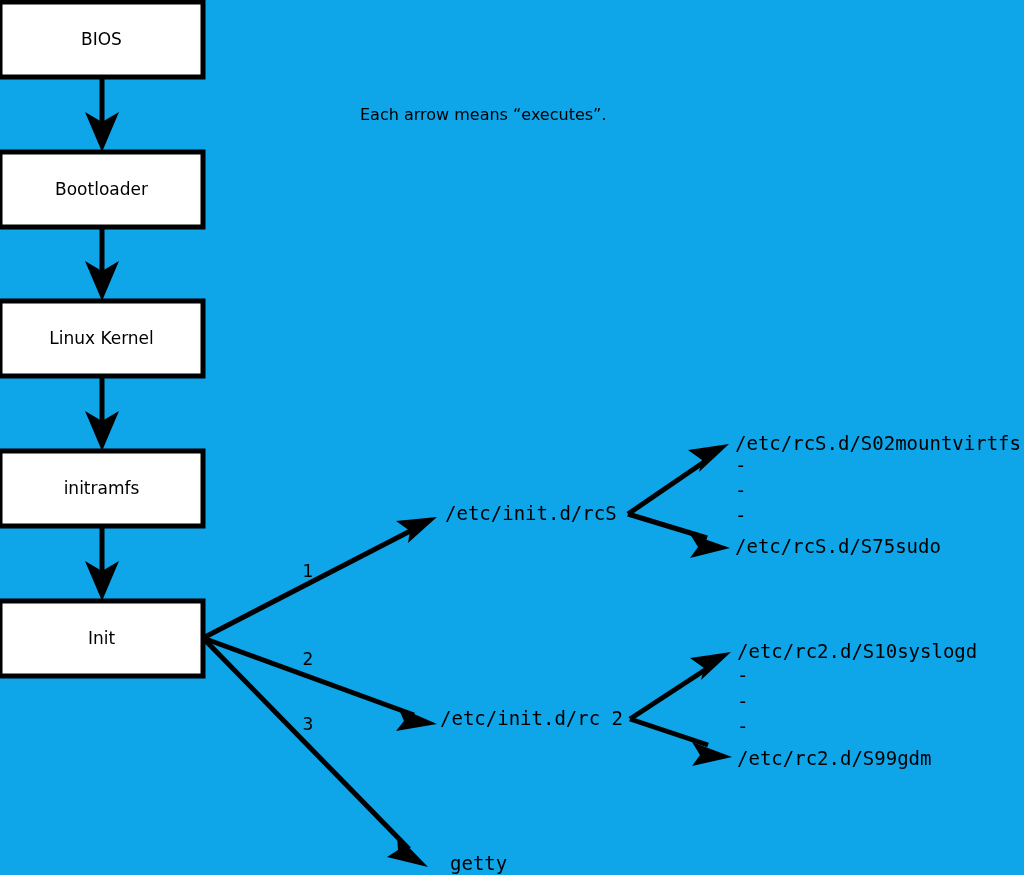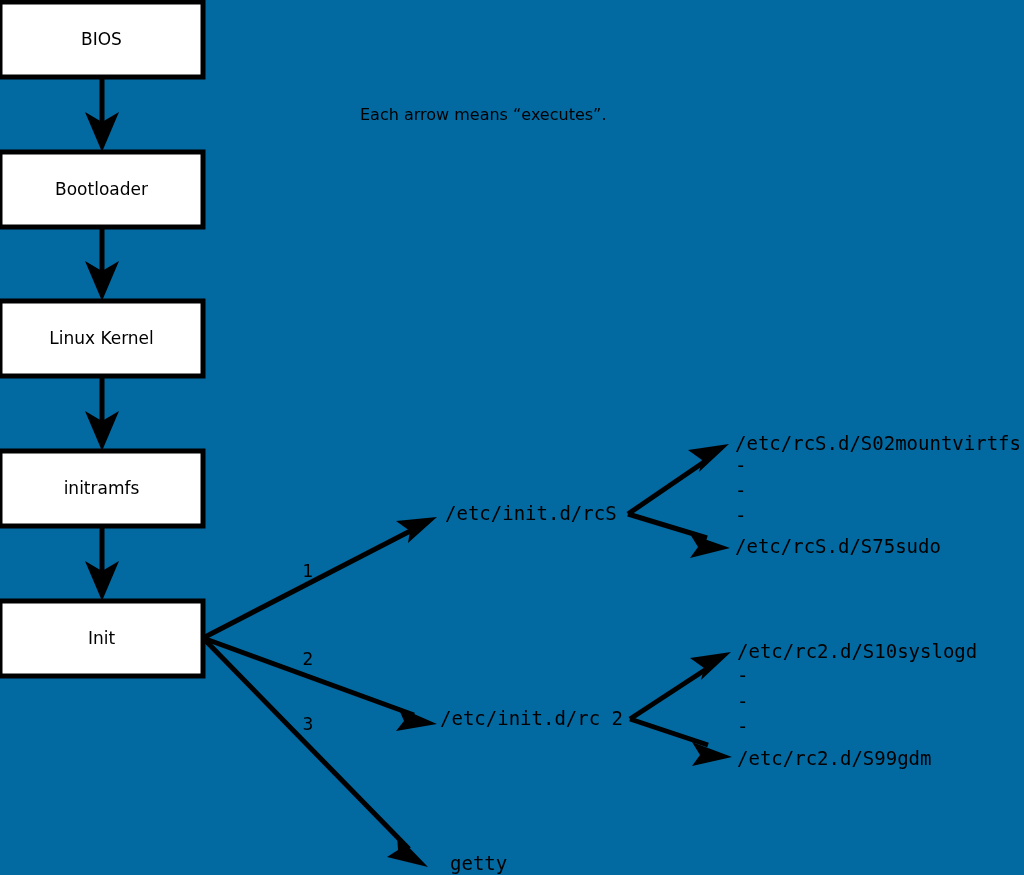--- a/index.html
+++ b/index.html
@@ -4,21 +4,21 @@
 <style>
   html, body {
     margin: 0;
     padding: 0;
     background: #ffffff;
   }
   #canvas {
     position: relative;
     width: 1024px;
     height: 875px;
-    background: #0369a1;
+    background: #0ea5e9;
     overflow: hidden;
   }
   svg#diagram {
     position: absolute;
     left: 0;
     top: 0;
     width: 1024px;
     height: 875px;
     display: block;
   }

